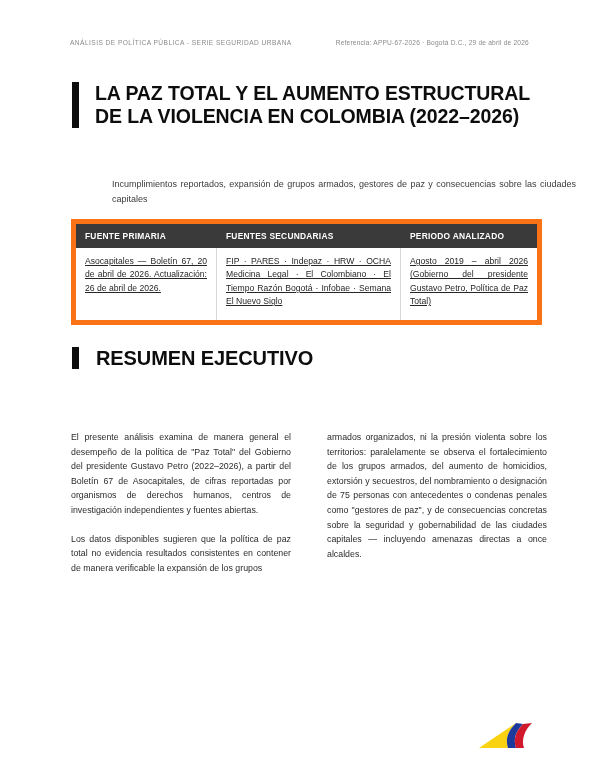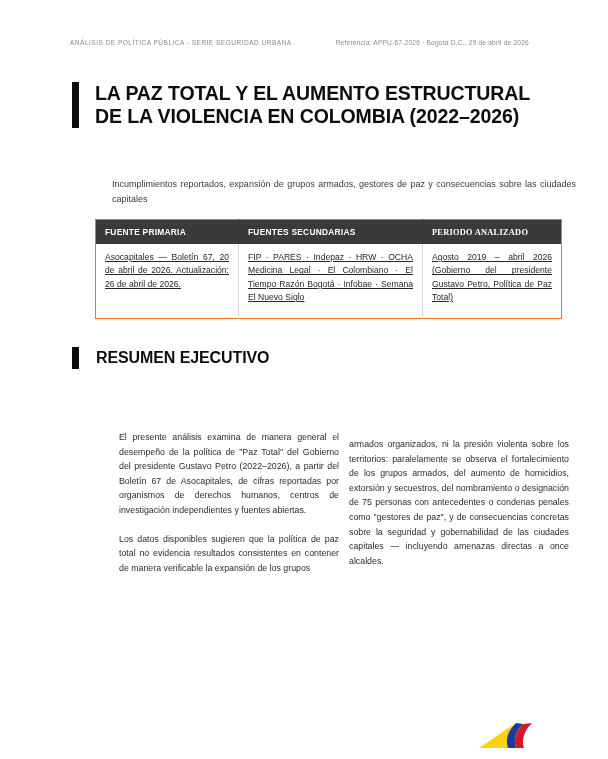--- a/index.html
+++ b/index.html
@@ -84,38 +84,37 @@
     text-align: justify;
     margin-left: 40px;
   }
 
   
   .meta-table {
     position: absolute;
     left: 71px;
     top: 219px;
     width: 466px;
-    border: 1px solid #f97316;
+    border: 5px solid #f97316;
     border-collapse: collapse;
     table-layout: fixed;
-    margin-left: 24px;
   }
   .meta-table th {
     background: #3a3a3a;
     color: #ffffff;
     font-size: 8.4px;
     font-weight: bold;
     letter-spacing: 0.25px;
     text-align: left;
     padding: 7px 8px 7px 9px;
     text-transform: uppercase;
     border-right: 1px solid #3a3a3a;
     vertical-align: middle;
   }
-  .meta-table th:last-child { border-right: none; font-family: Liberation Serif, serif; }
+  .meta-table th:last-child { border-right: none; }
 
   .meta-table td {
     font-size: 8.6px;
     line-height: 13.4px;
     color: #262626;
     padding: 7px 9px 7px 9px;
     text-align: justify;
     vertical-align: top;
     border-right: 1px solid #d8d8d8;
     height: 74px;
@@ -138,38 +137,37 @@
     position: absolute;
     left: 72px;
     top: 347px;
     width: 300px;
     display: flex;
     align-items: stretch;
   }
   .section-heading .accent-bar { width: 7px; }
   .section-heading-text {
     margin-left: 17px;
-    font-size: 16px;
+    font-size: 20px;
     font-weight: bold;
     line-height: 22px;
     letter-spacing: -0.1px;
     color: #0d0d0d;
     text-transform: uppercase;
   }
 
   
   .body-columns {
     position: absolute;
     left: 71px;
     top: 430px;
     width: 466px;
     display: flex;
-    gap: 10px;
-    align-items: center;
-    margin-left: 48px;
+    gap: 36px;
+    align-items: flex-start;
   }
   .body-col {
     width: 220px;
     flex: 0 0 220px;
   }
   .body-col p {
     font-size: 8.8px;
     line-height: 14.6px;
     color: #2b2b2b;
     text-align: justify;

